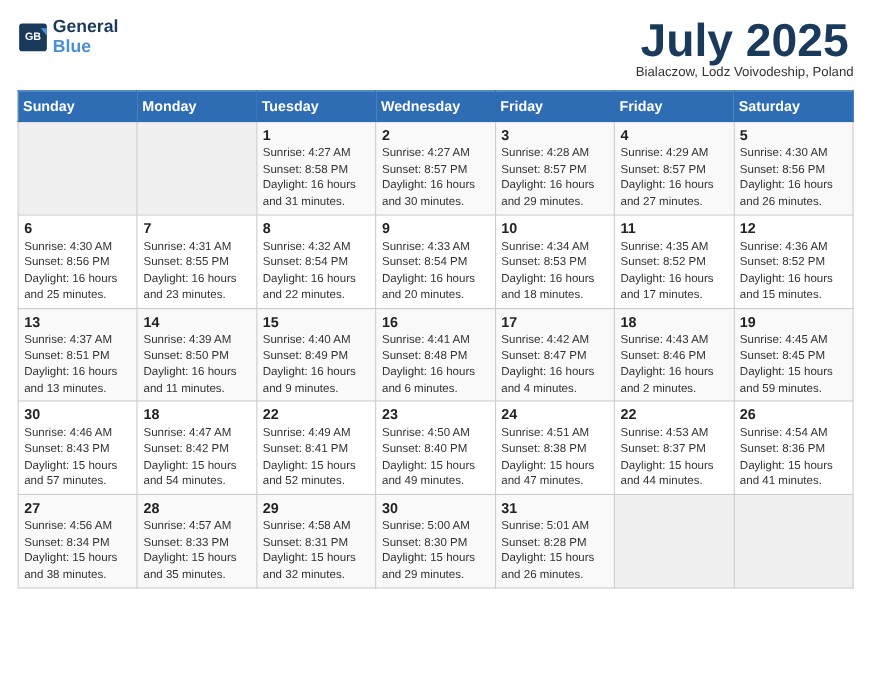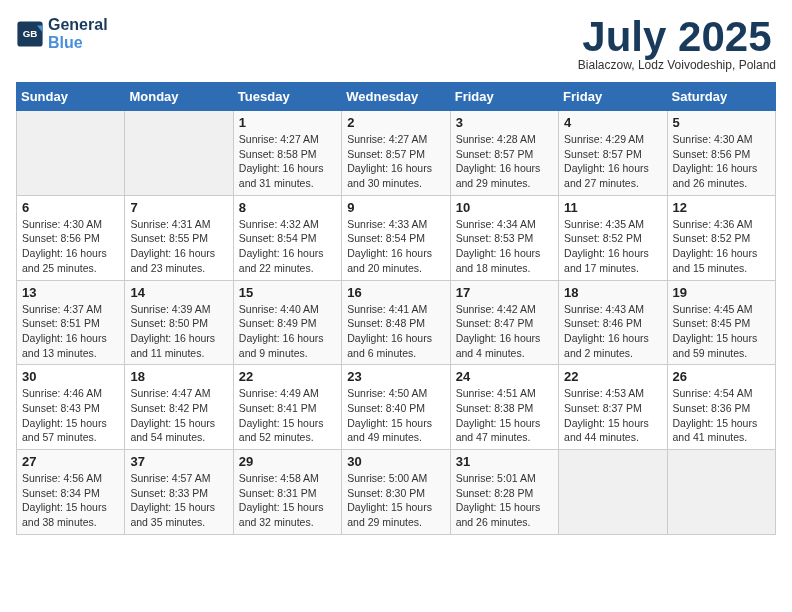--- a/index.html
+++ b/index.html
@@ -229,21 +229,21 @@
           <div class="day-number">26</div>
           <div class="day-info">Sunrise: 4:54 AM<br>Sunset: 8:36 PM<br>Daylight: 15 hours and 41 minutes.</div>
         </td>
       </tr>
       <tr>
         <td>
           <div class="day-number">27</div>
           <div class="day-info">Sunrise: 4:56 AM<br>Sunset: 8:34 PM<br>Daylight: 15 hours and 38 minutes.</div>
         </td>
         <td>
-          <div class="day-number">37</div>
+          <div class="day-number">28</div>
           <div class="day-info">Sunrise: 4:57 AM<br>Sunset: 8:33 PM<br>Daylight: 15 hours and 35 minutes.</div>
         </td>
         <td>
           <div class="day-number">29</div>
           <div class="day-info">Sunrise: 4:58 AM<br>Sunset: 8:31 PM<br>Daylight: 15 hours and 32 minutes.</div>
         </td>
         <td>
           <div class="day-number">30</div>
           <div class="day-info">Sunrise: 5:00 AM<br>Sunset: 8:30 PM<br>Daylight: 15 hours and 29 minutes.</div>
         </td>

